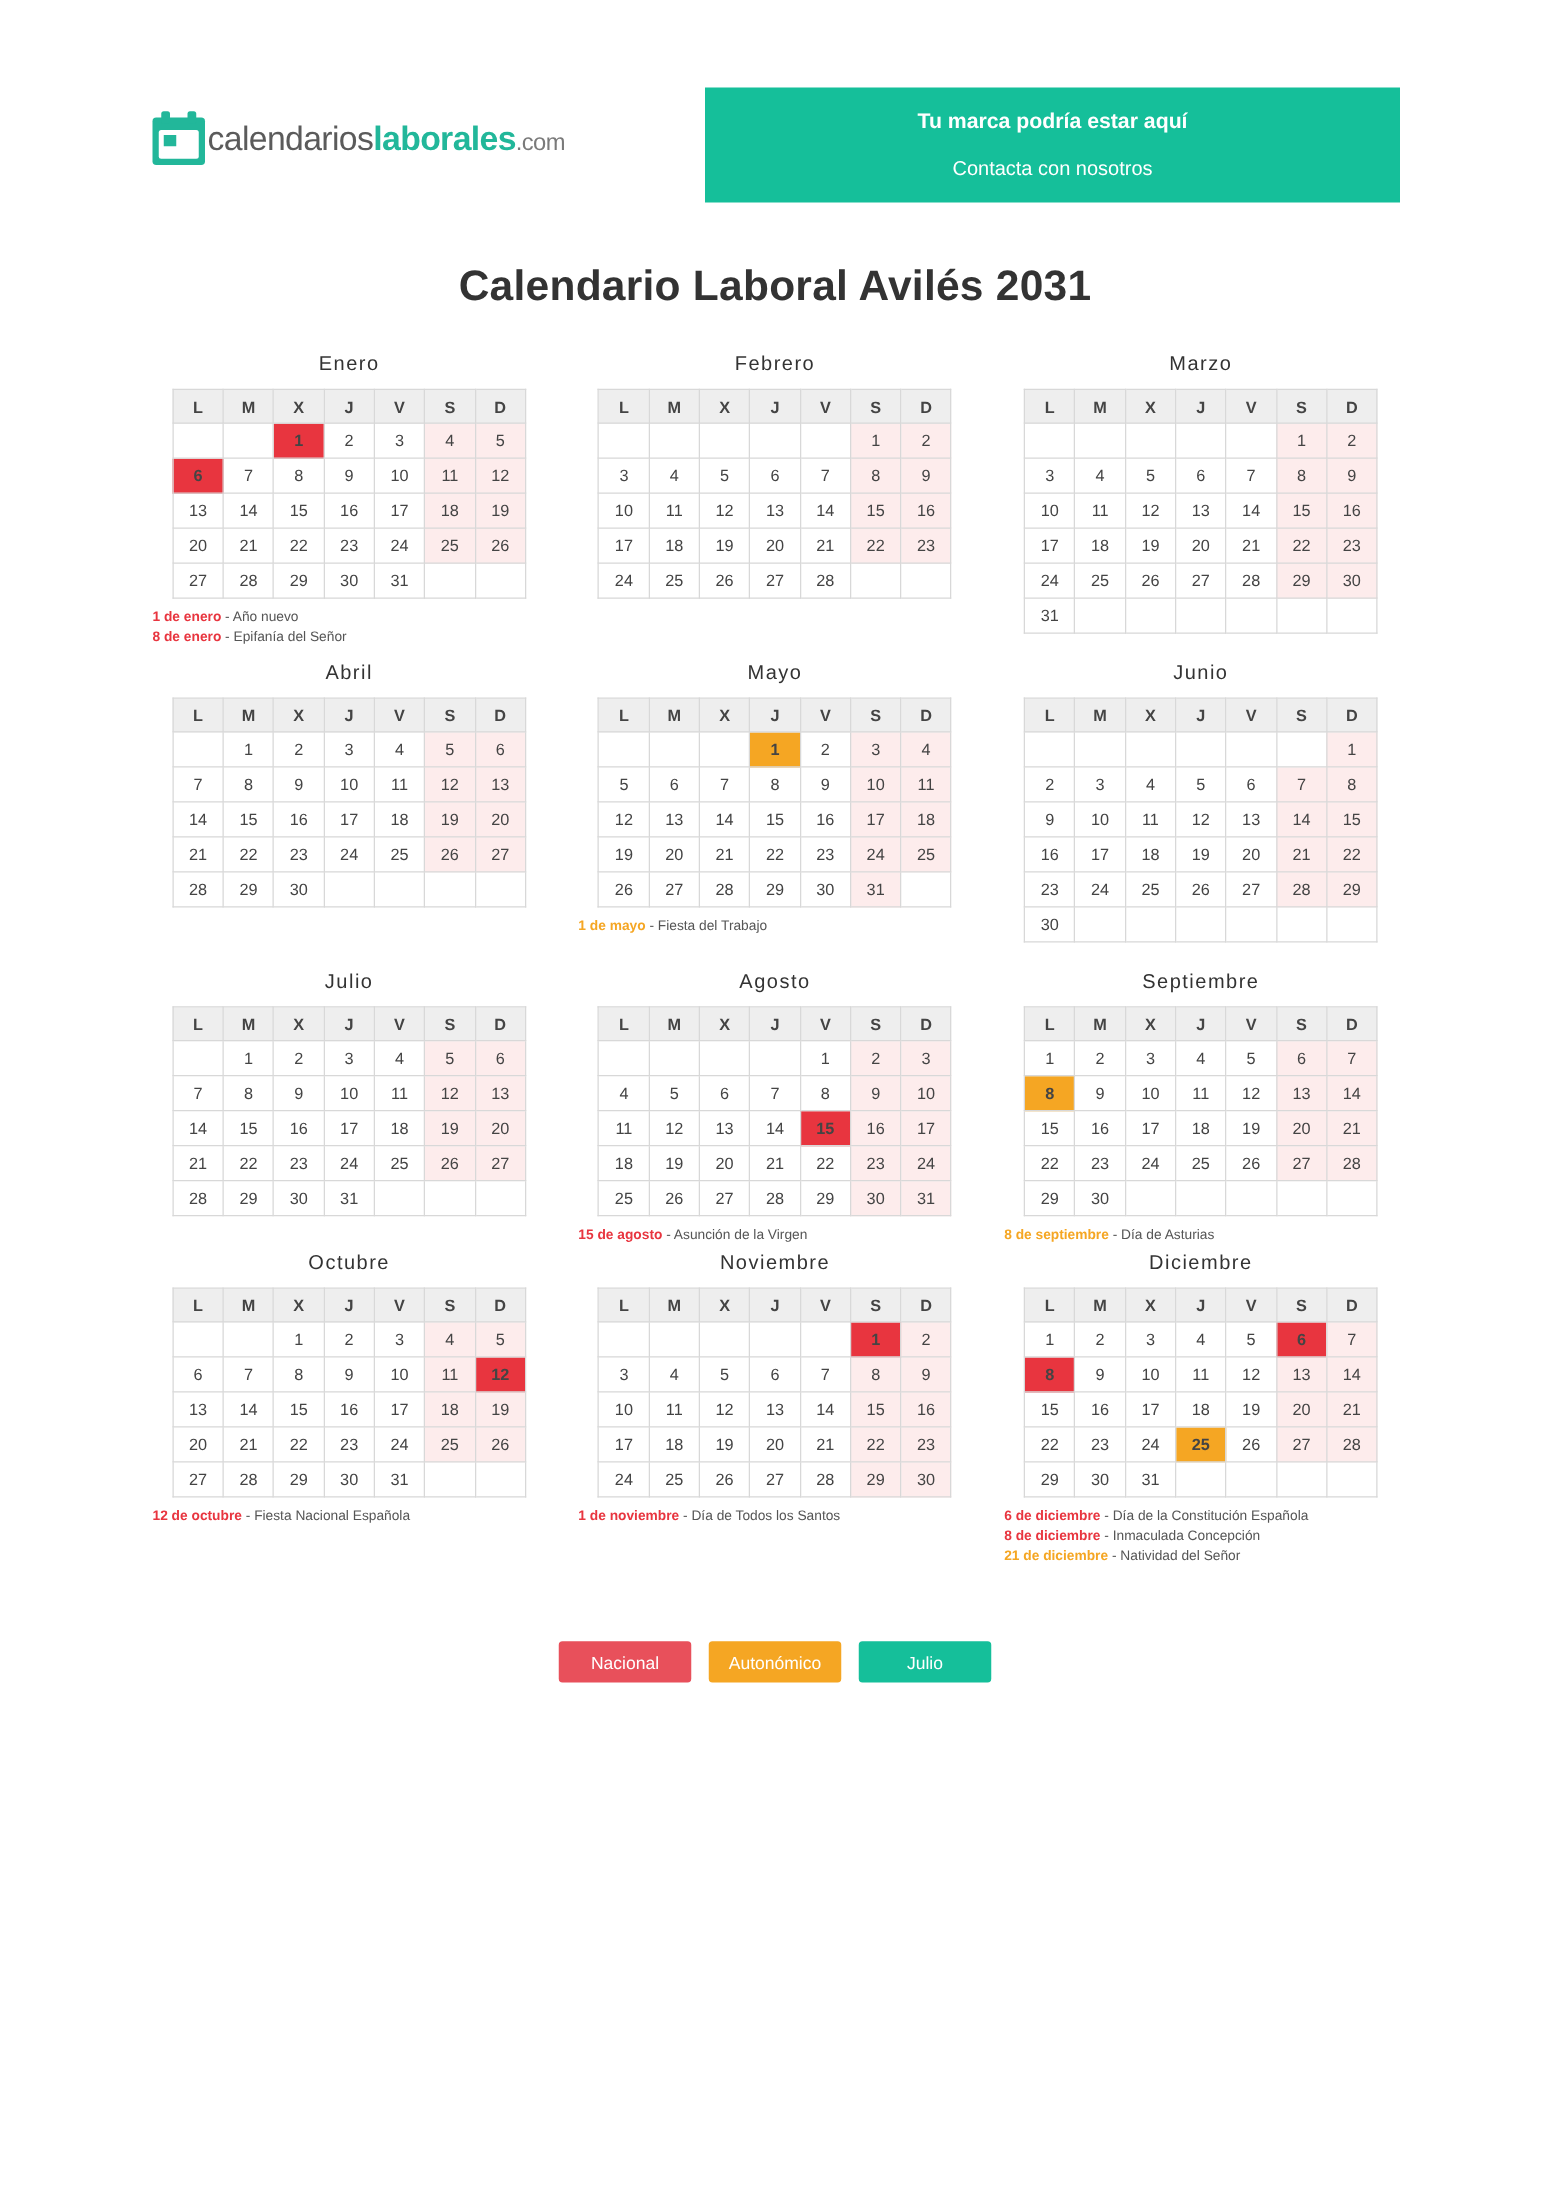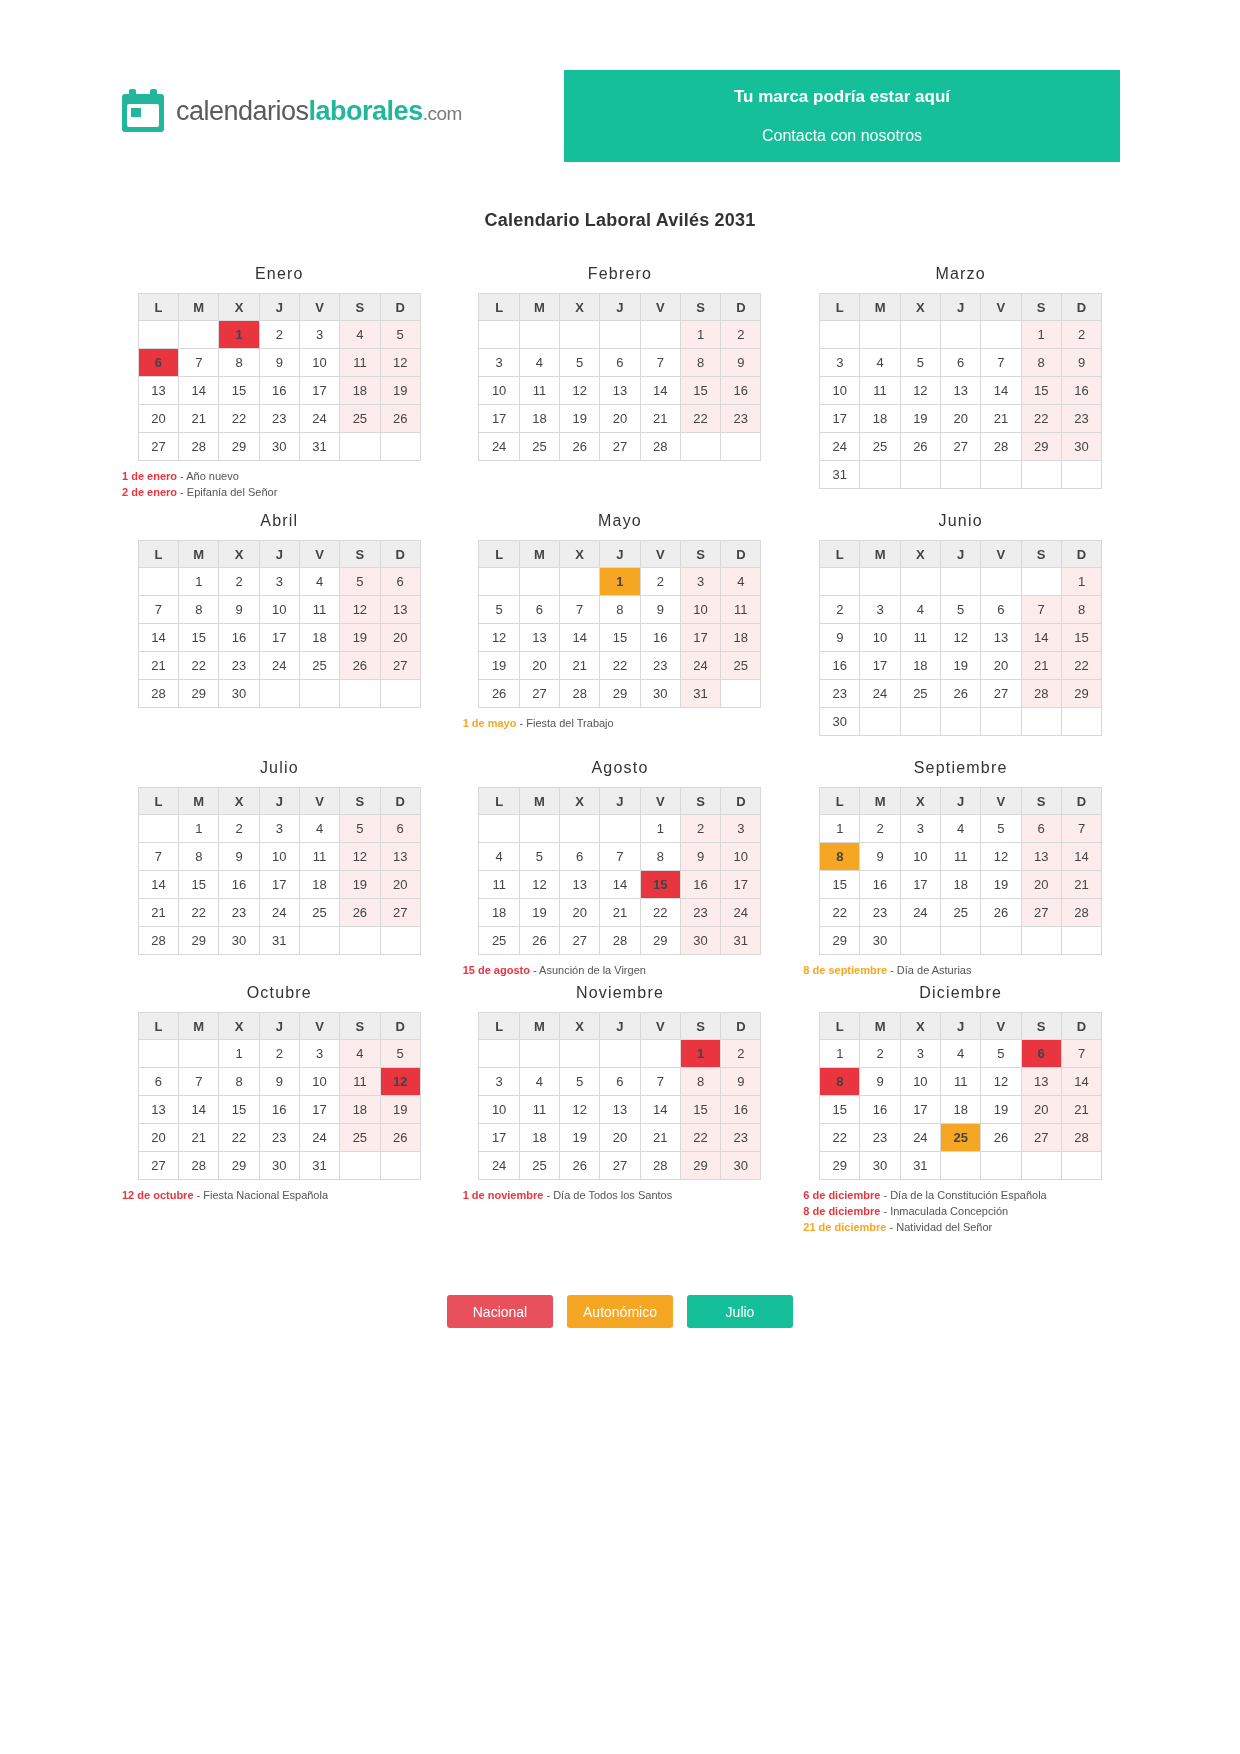--- a/index.html
+++ b/index.html
@@ -21,21 +21,20 @@
   
   .header {
     display: flex;
     align-items: flex-start;
     justify-content: space-between;
     height: 92px;
   }
   .logo {
     display: flex;
     align-items: center;
-    gap: 10px;
     padding-top: 18px;
     padding-left: 0px;
   }
   .logo-mark { width: 46px; height: 46px; flex: 0 0 auto; }
   .logo-text {
     font-size: 27px;
     letter-spacing: -0.5px;
     white-space: nowrap;
     color: #5b5b5b;
   }
@@ -52,21 +51,21 @@
     align-items: center;
     justify-content: center;
     gap: 20px;
   }
   .banner-line1 { font-size: 17px; font-weight: bold; }
   .banner-line2 { font-size: 16px; }
 
   
   .page-title {
     text-align: center;
-    font-size: 18px;
+    font-size: 34px;
     font-weight: bold;
     color: #333333;
     margin: 48px 0 0 0;
     letter-spacing: 0.2px;
   }
 
   
   .months {
     margin-top: 34px;
     display: grid;
@@ -223,21 +222,21 @@
               <td>29</td>
               <td>30</td>
               <td>31</td>
               <td class="empty">&nbsp;</td>
               <td class="empty">&nbsp;</td>
             </tr>
           </tbody>
         </table>
         <div class="notes">
           <div class="note"><span class="d-nac">1 de enero</span><span> - Año nuevo</span></div>
-          <div class="note"><span class="d-nac">2 de enero</span><span> - Epifanía del Señor</span></div>
+          <div class="note"><span class="d-nac">8 de enero</span><span> - Epifanía del Señor</span></div>
         </div>
       </div>
       <div class="month-block">
         <div class="month-name">Febrero</div>
         <table class="month">
           <thead>
             <tr>
               <th>L</th>
               <th>M</th>
               <th>X</th>

